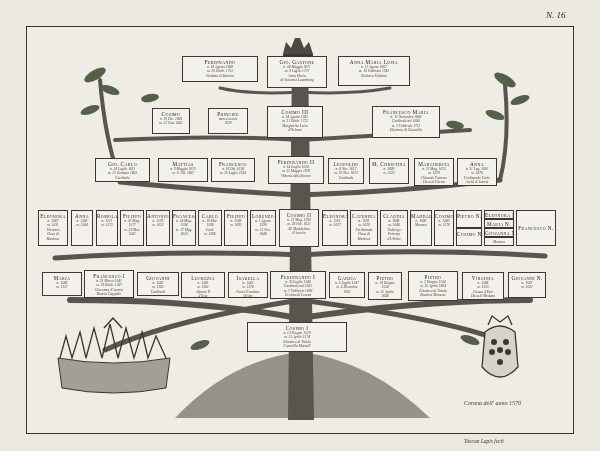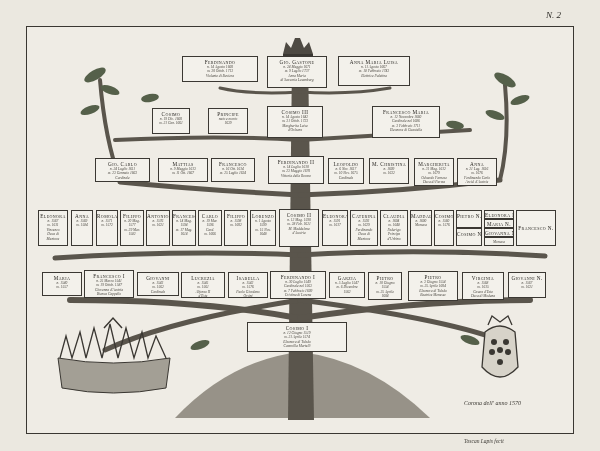--- a/index.html
+++ b/index.html
@@ -9,21 +9,21 @@
   svg.tree{position:absolute;left:0;top:0;}
   .box{position:absolute;border:1px solid #3b3833;background:#f3f1eb;box-sizing:border-box;text-align:center;overflow:hidden;}
   .box .nm{display:block;font-size:5.2px;letter-spacing:0.4px;font-variant:small-caps;margin-top:2px;white-space:nowrap;}
   .box .ln{display:block;font-size:3.6px;font-style:italic;line-height:4.4px;color:#4a4740;white-space:nowrap;}
   .caption{position:absolute;font-style:italic;font-size:6px;color:#3b3833;}
 </style>
 </head>
 <body>
 
 <div class="plate"></div>
-<div class="platenum">N. 2</div>
+<div class="platenum">N. 16</div>
 
 <svg class="tree" width="600" height="451">
 
   <path d="M175 418 Q230 360 300 352 Q370 360 430 418 Z" fill="#7a7468" opacity="0.75"></path>
 
   <path d="M288 420 L292 60 L308 60 L314 420 Z" fill="#5a554c"></path>
 
   <g stroke="#5a554c" fill="none" stroke-linecap="round">
     <path d="M298 318 Q200 300 70 300" stroke-width="6"></path>
     <path d="M300 318 Q420 300 530 300" stroke-width="6"></path>

